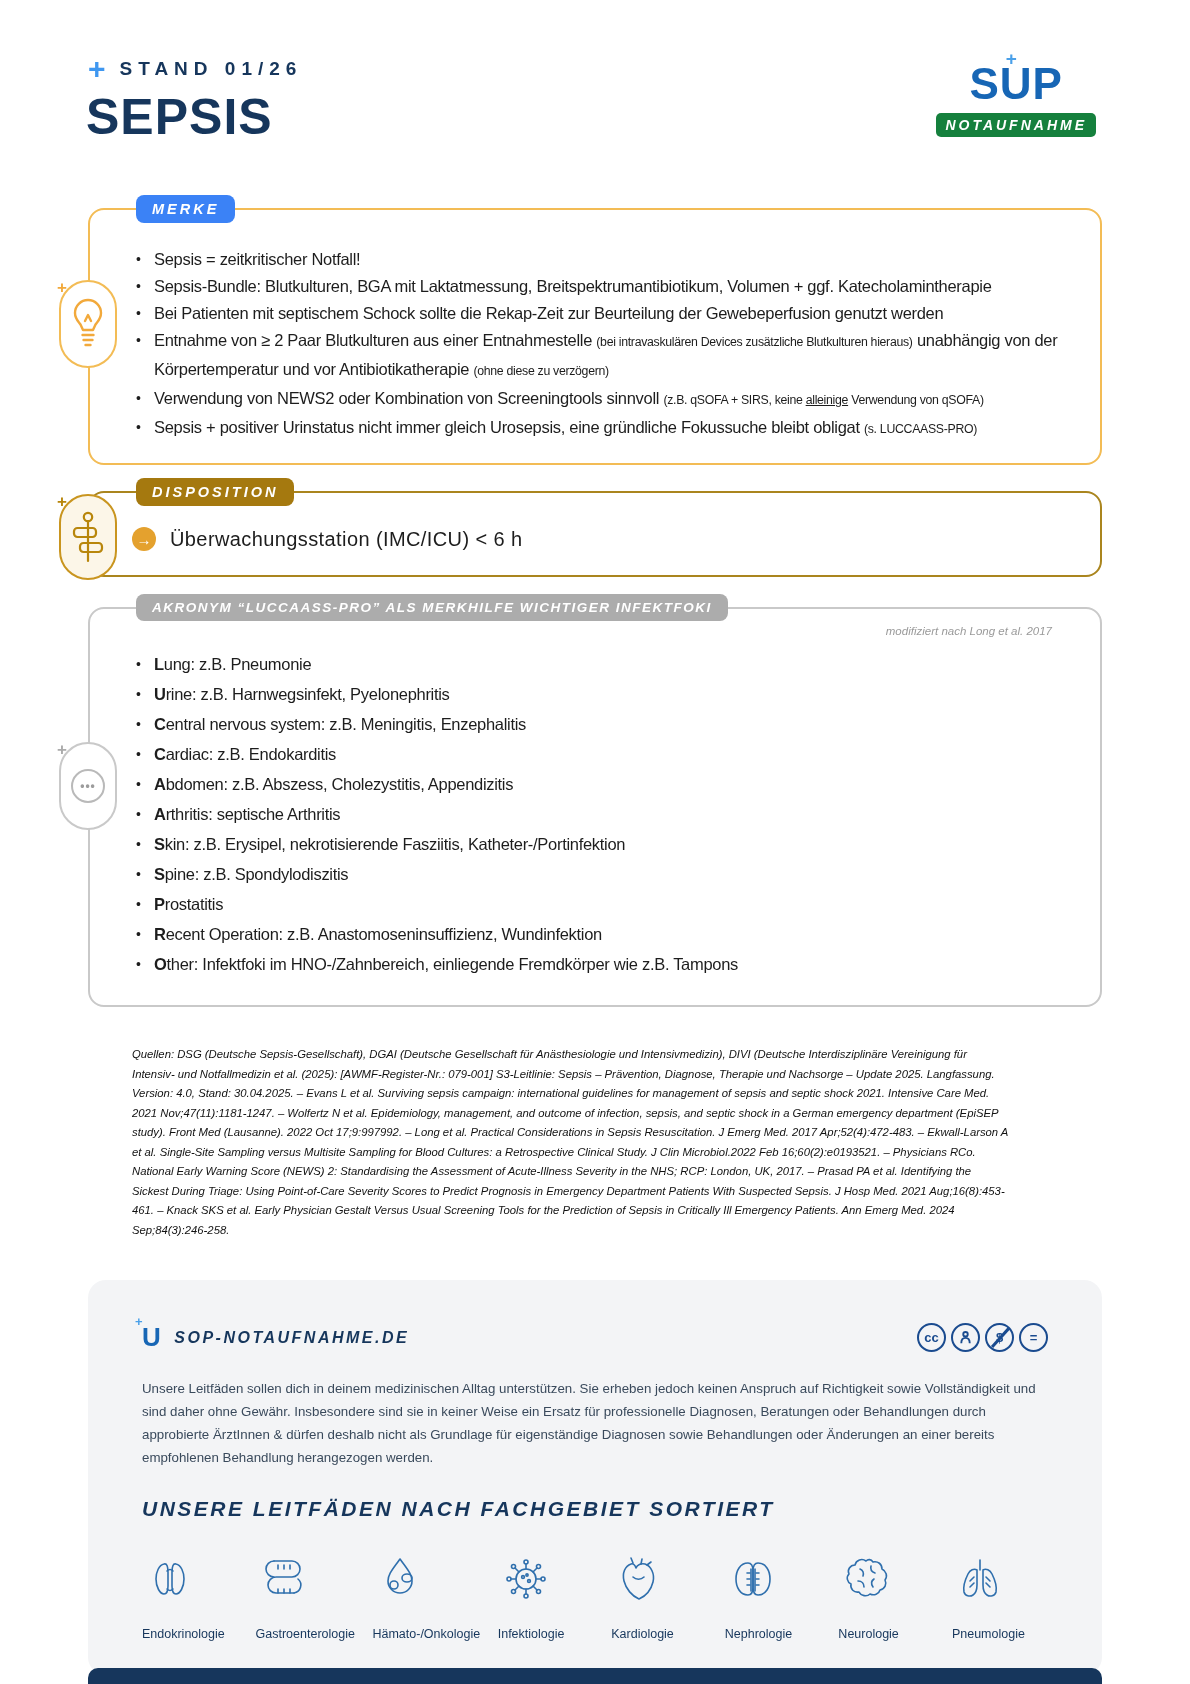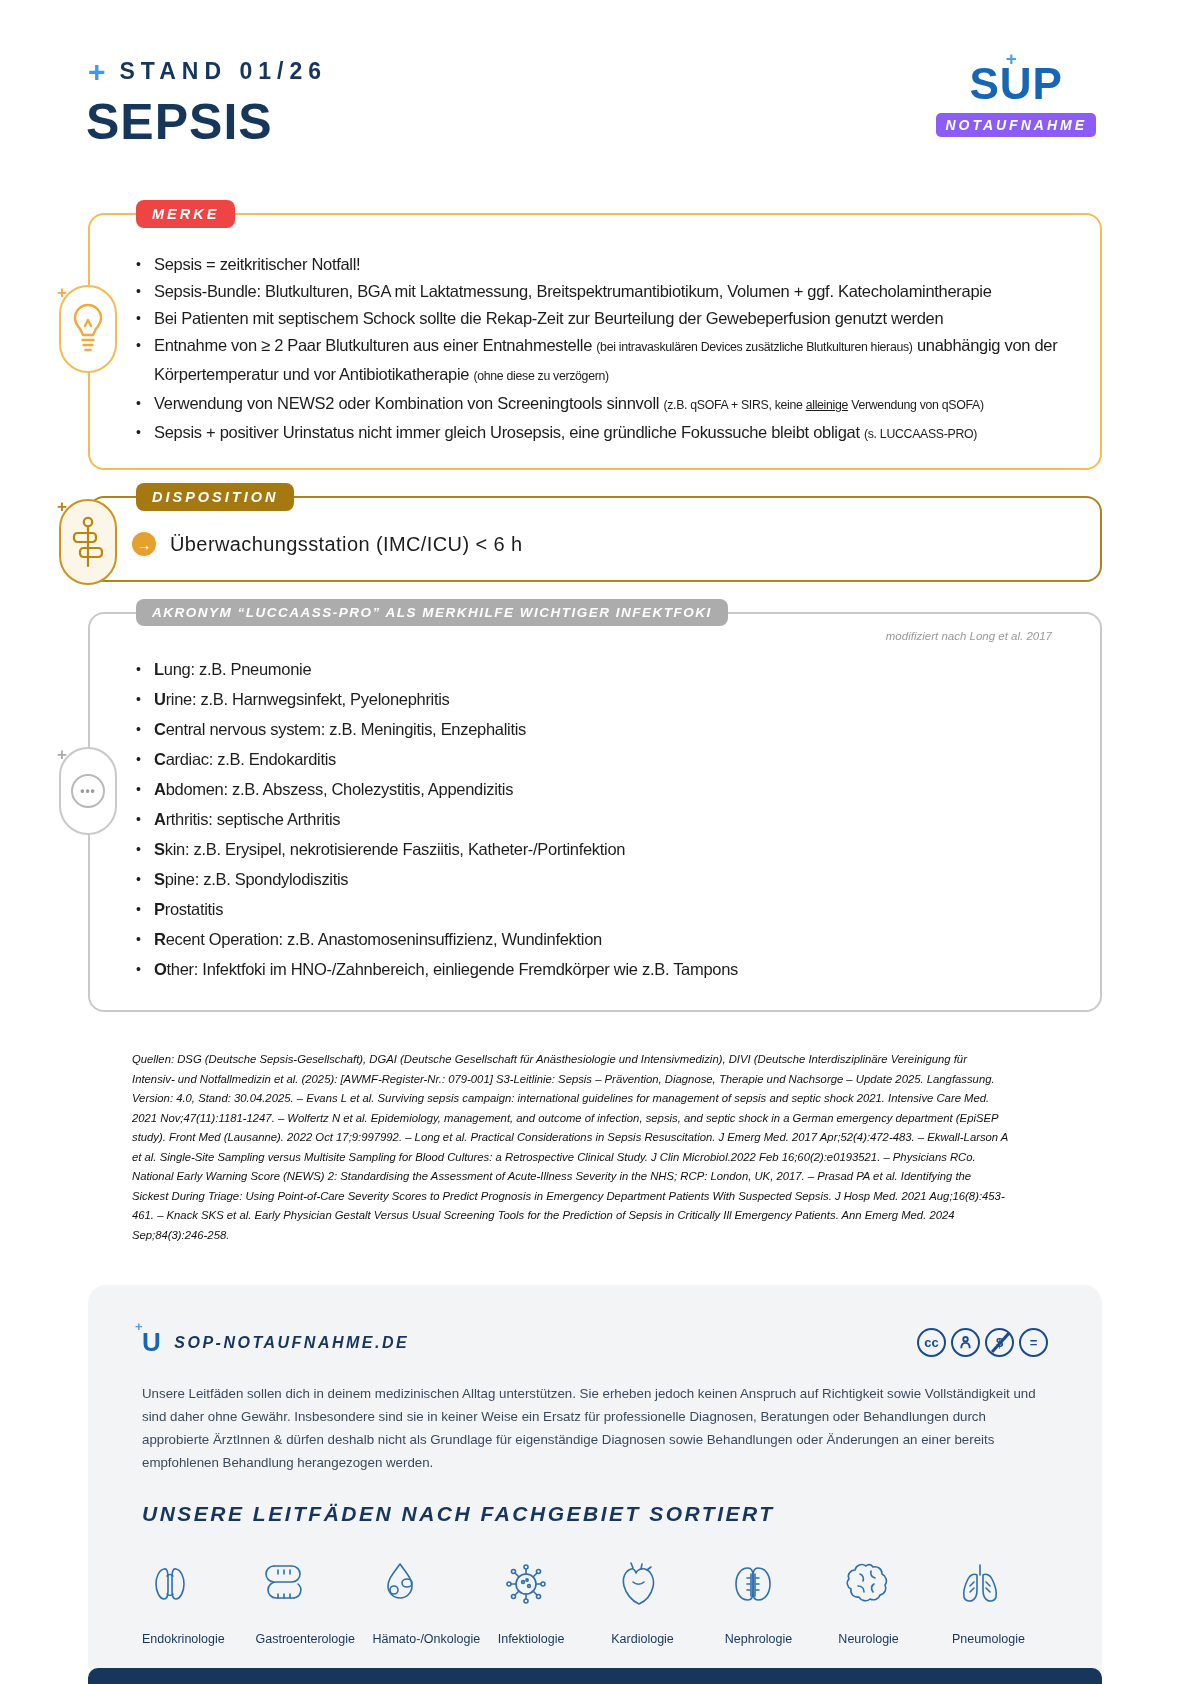--- a/index.html
+++ b/index.html
@@ -5,37 +5,37 @@
   * { margin:0; padding:0; box-sizing:border-box; }
   html,body { background:#ffffff; }
   body {
     width:1190px; height:1684px; position:relative; overflow:hidden;
     font-family:"Liberation Sans", sans-serif; color:#202020;
   }
 
   
   .stand-row { padding:58px 0 0 88px; display:flex; align-items:center; gap:14px; }
   .stand-plus { color:#3F97F0; font-size:30px; font-weight:900; line-height:20px; }
-  .stand-text { font-size:23px; font-weight:700; letter-spacing:6px; color:#16365C; }
+  .stand-text { font-size:19px; font-weight:700; letter-spacing:6px; color:#16365C; }
   .page-title { margin:8px 0 12px 86px; font-size:50px; font-weight:800; letter-spacing:1px; color:#16365C; }
 
   .logo { position:absolute; top:62px; right:94px; text-align:center; }
   .logo-word { font-size:44px; font-weight:800; color:#1766B5; letter-spacing:1px; line-height:1;text-align:center; }
   .logo-u { position:relative; display:inline-block; }
   .logo-plus { position:absolute; top:-13px; left:6px; font-size:19px; font-weight:800; color:#4AA0E9; }
-  .logo-badge { margin-top:7px; background:#8b5cf6; color:#fff; font-style:italic; font-weight:700;
+  .logo-badge { margin-top:7px; background:#15803d; color:#fff; font-style:italic; font-weight:700;
     font-size:14px; letter-spacing:3px; padding:4px 9px; border-radius:5px; display:inline-block; }
 
   
   .box { position:relative; margin:0 88px; border-radius:16px; background:#fff; }
   .box-label { position:absolute; top:-15px; left:46px; color:#fff; font-style:italic; font-weight:700;
     font-size:14.5px; letter-spacing:3px; padding:6px 16px; border-radius:8px; white-space:nowrap; }
 
   .box-merke { border:2px solid #F3BC55; margin-top:62px; padding:36px 12px 20px 42px; }
-  .label-merke { background:#ef4444; }
+  .label-merke { background:#3b82f6; }
 
   .box-dispo { border:2px solid #AA851E; margin-top:26px; padding:34px 12px 24px 42px; }
   .label-dispo { background:#A5790F; }
 
   .box-akro { border:2px solid #C9C9C9; margin-top:30px; padding:14px 44px 26px 42px; }
   .label-akro { background:#ACACAC; font-size:13.5px; letter-spacing:1.5px; }
 
   
   ul.blist { list-style:none; }
   ul.blist li { position:relative; padding-left:22px; font-size:16.5px; letter-spacing:-0.3px;

